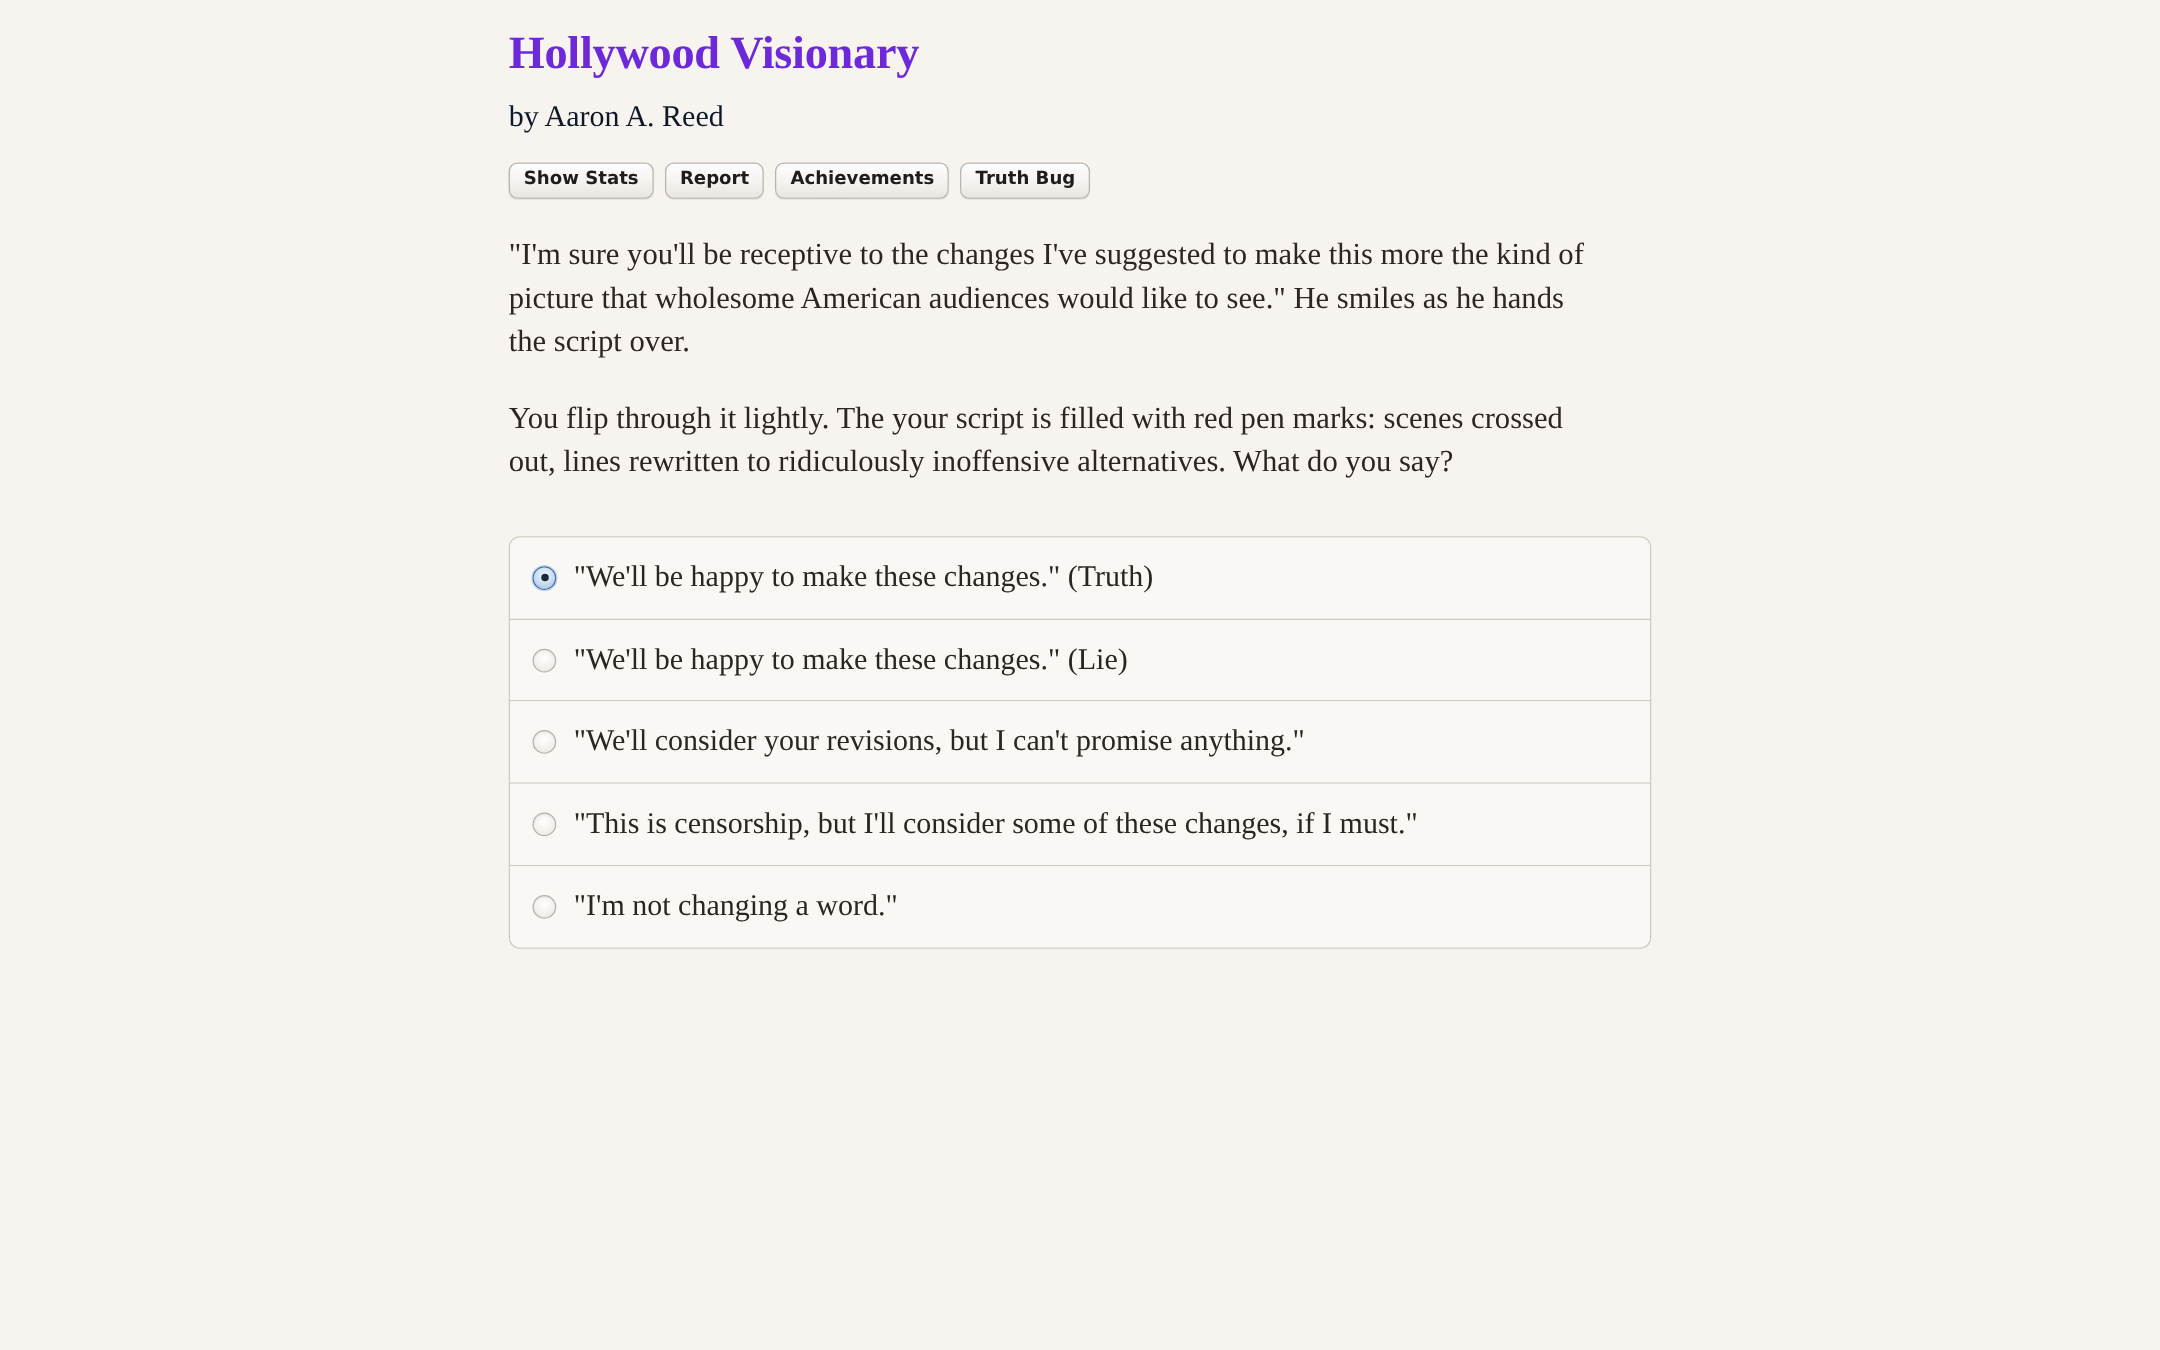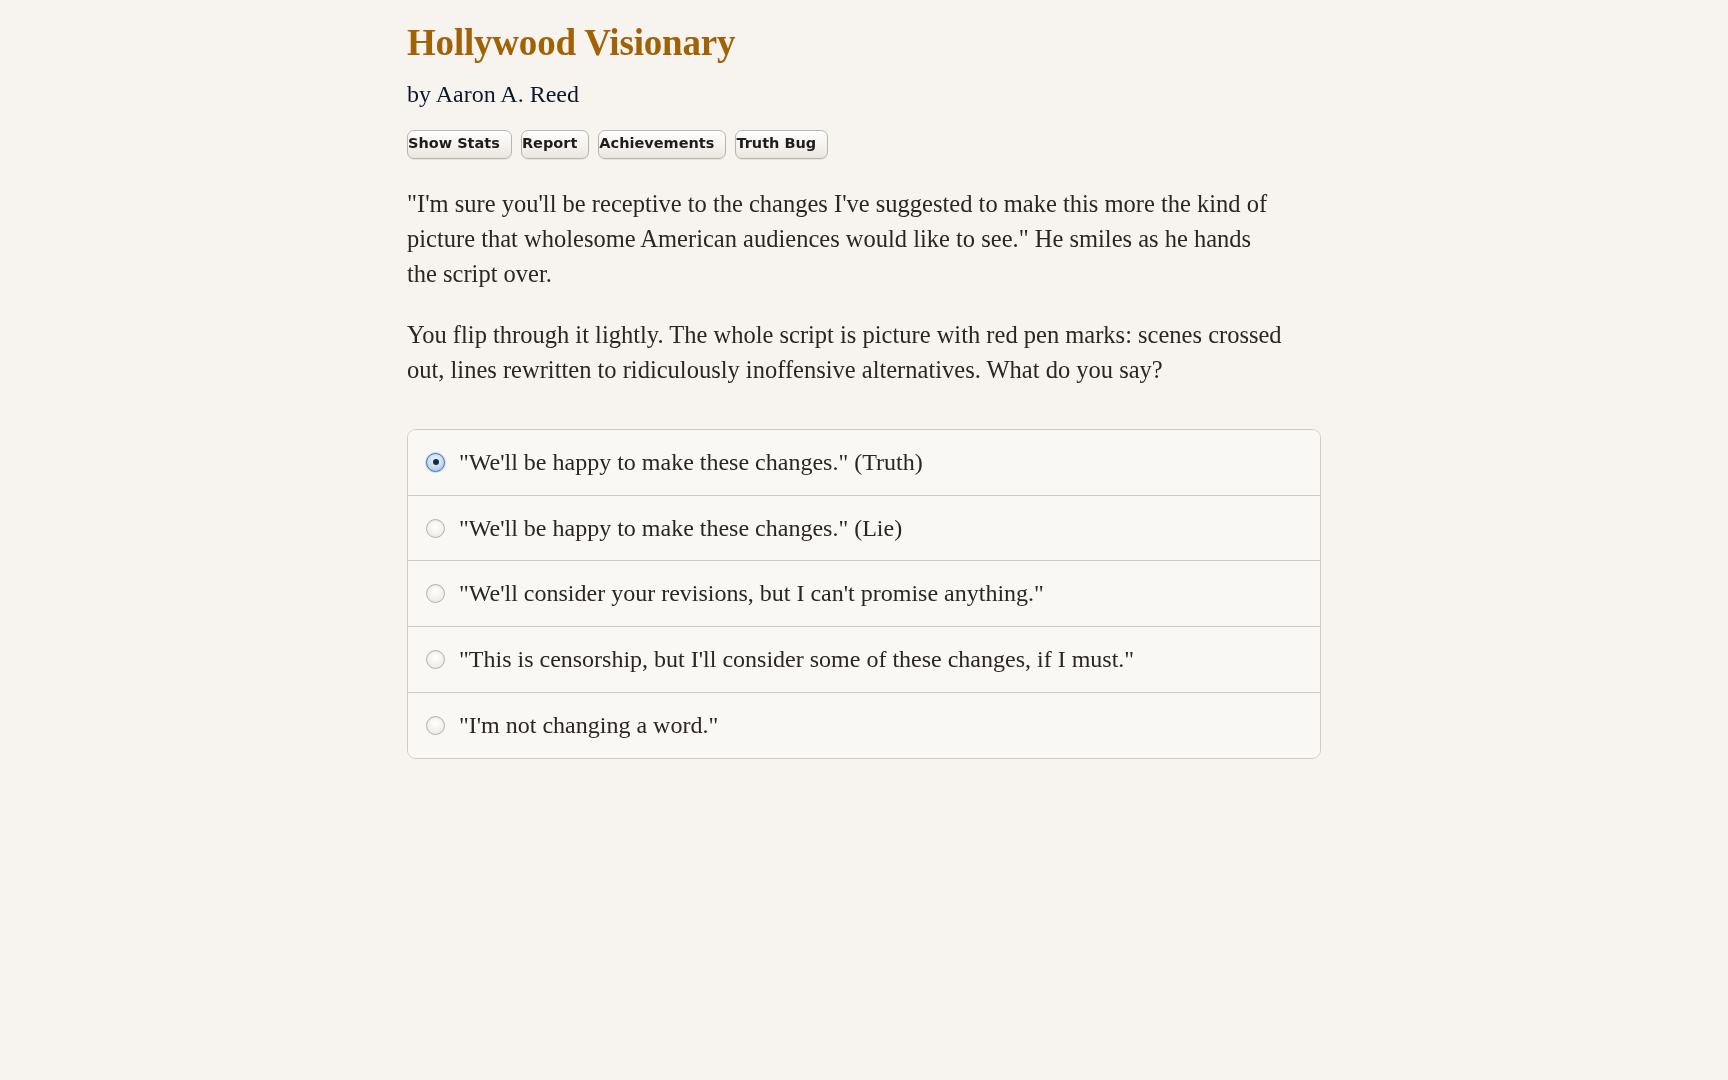--- a/index.html
+++ b/index.html
@@ -27,21 +27,21 @@
     top: 0;
     width: 920px;
   }
 
   
   .title {
     font-family: "Liberation Serif", "DejaVu Serif", serif;
     font-size: 37px;
     font-weight: bold;
     letter-spacing: -0.2px;
-    color: #a16207;
+    color: #6d28d9;
     margin: 0;
     padding-top: 20px;
     line-height: 1.25;
   }
   .byline {
     font-size: 24px;
     color: #0f172a;
     margin: 0;
     padding-top: 14px;
     line-height: 1.2;
@@ -54,21 +54,21 @@
     margin-top: 21px;
   }
   .tool-btn {
     font-family: "DejaVu Sans", "Liberation Sans", sans-serif;
     font-size: 14.5px;
     font-weight: bold;
     color: #1f1d1b;
     background: linear-gradient(to bottom, #fdfdfd 0%, #f5f3f0 52%, #e9e6e1 100%);
     border: 1px solid #b9b5ae;
     border-radius: 7px;
-    padding: 5px 11px 6px 0;
+    padding: 5px 11px 6px 11px;
     line-height: 1.1;
     box-shadow: 0 1px 0 rgba(255,255,255,0.9) inset, 0 1px 1px rgba(0,0,0,0.07);
     cursor: pointer;
     white-space: nowrap;
   }
 
   
   .story {
     margin-top: 28px;
   }
@@ -168,21 +168,21 @@
 
     <div class="toolbar">
       <button class="tool-btn">Show Stats</button>
       <button class="tool-btn">Report</button>
       <button class="tool-btn">Achievements</button>
       <button class="tool-btn">Truth Bug</button>
     </div>
 
     <div class="story">
       <p>"I'm sure you'll be receptive to the changes I've suggested to make this more the kind of picture that wholesome American audiences would like to see." He smiles as he hands the script over.</p>
-      <p>You flip through it lightly. The whole script is picture with red pen marks: scenes crossed out, lines rewritten to ridiculously inoffensive alternatives. What do you say?</p>
+      <p>You flip through it lightly. The your script is filled with red pen marks: scenes crossed out, lines rewritten to ridiculously inoffensive alternatives. What do you say?</p>
     </div>
 
     <div class="choices">
       <div class="choice-row">
         <span class="radio checked"></span>
         <span class="choice-label">"We'll be happy to make these changes." (Truth)</span>
       </div>
       <div class="choice-row">
         <span class="radio"></span>
         <span class="choice-label">"We'll be happy to make these changes." (Lie)</span>

